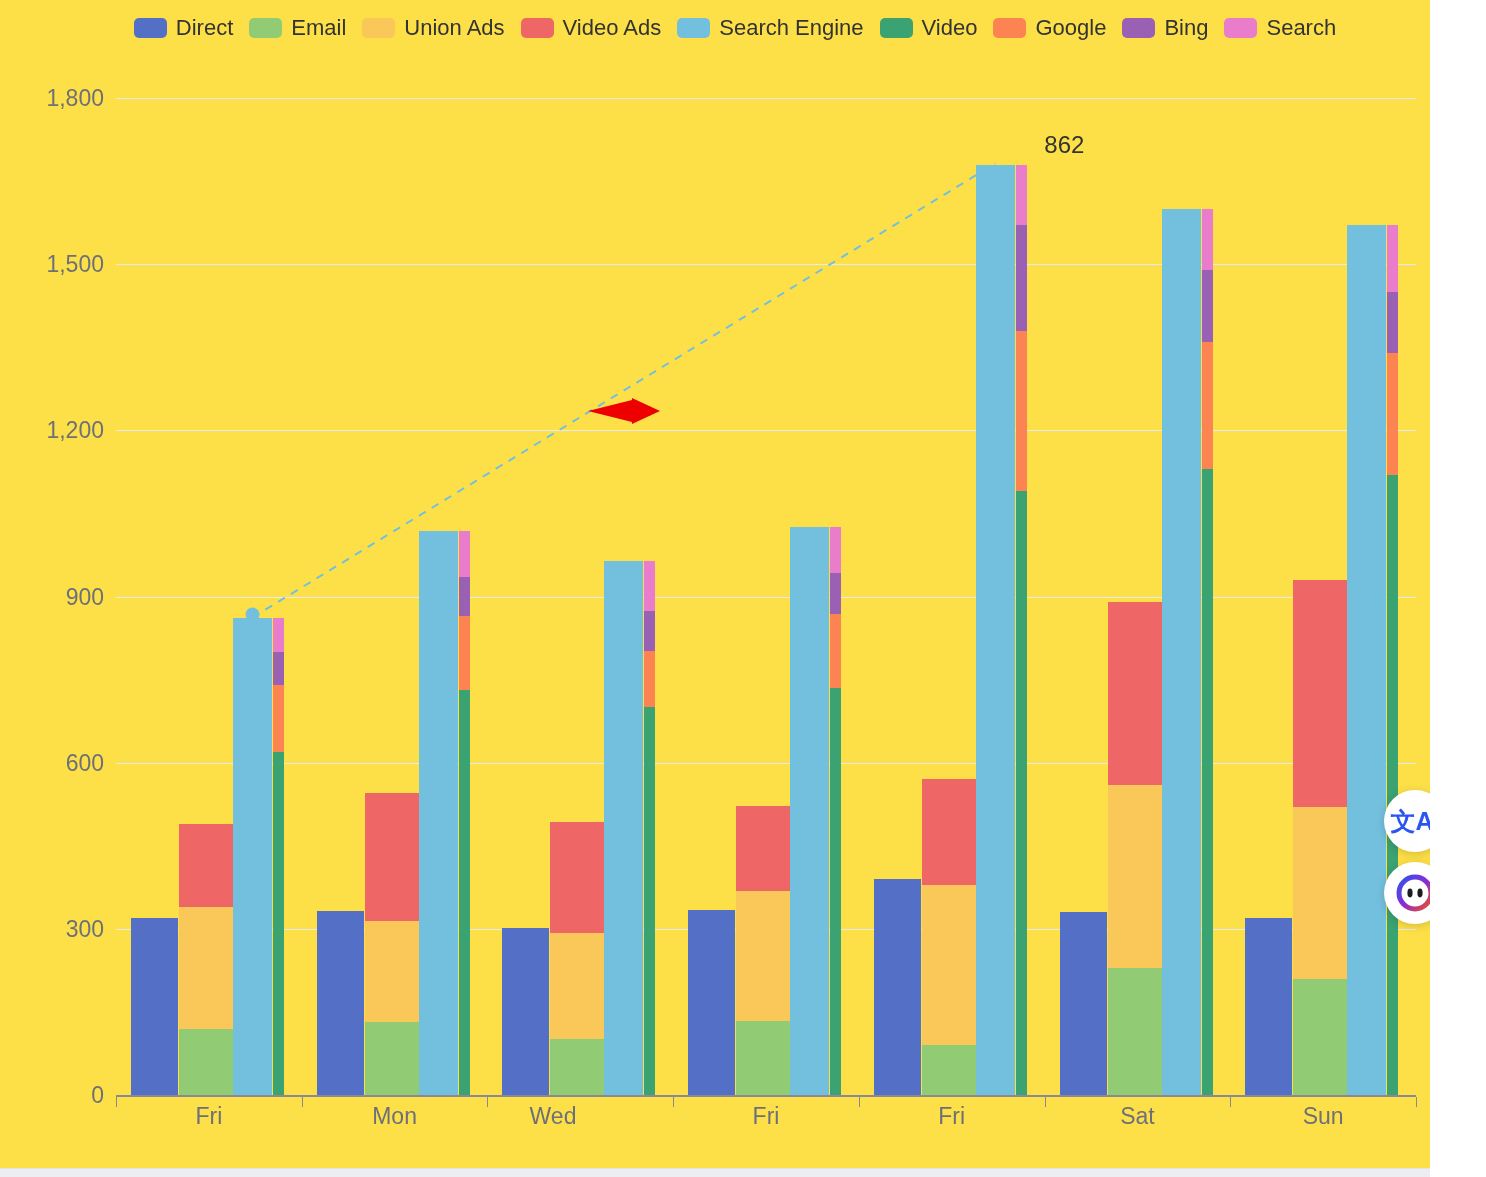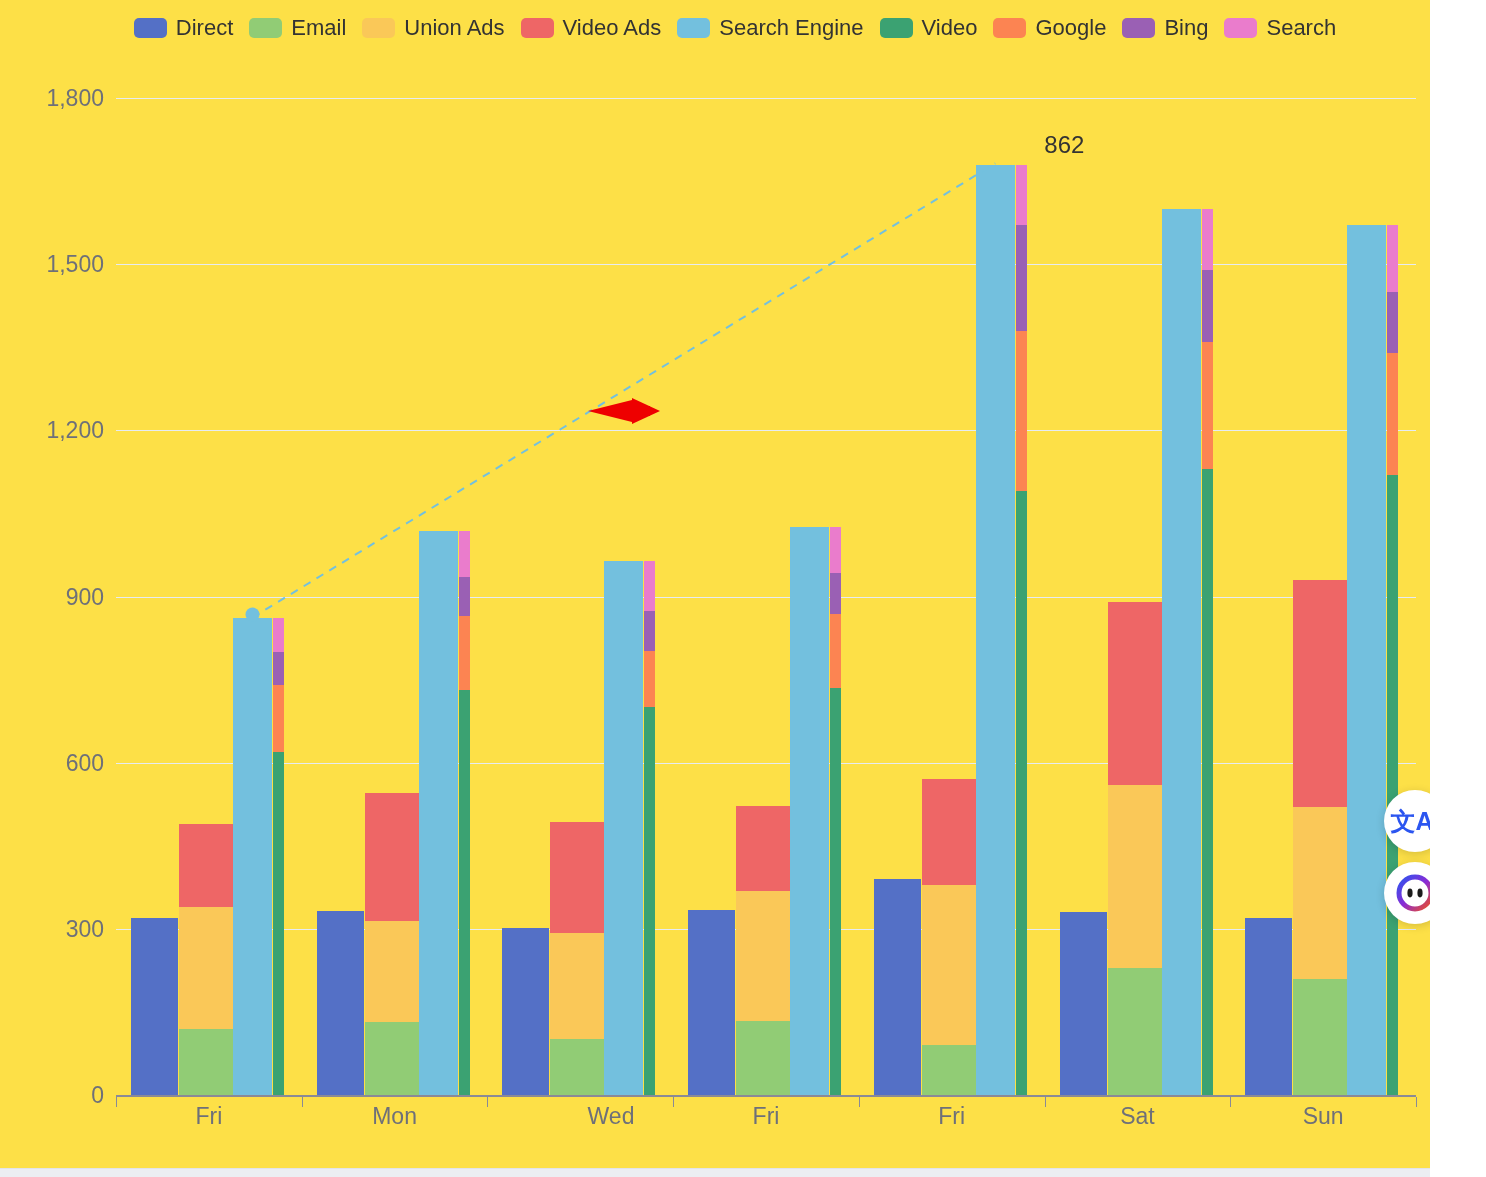--- a/index.html
+++ b/index.html
@@ -239,21 +239,21 @@
         <div class="xtick-mark" style="left: 116px;"></div>
         <div class="xtick-mark" style="left: 301.714px;"></div>
         <div class="xtick-mark" style="left: 487.429px;"></div>
         <div class="xtick-mark" style="left: 673.143px;"></div>
         <div class="xtick-mark" style="left: 858.857px;"></div>
         <div class="xtick-mark" style="left: 1044.57px;"></div>
         <div class="xtick-mark" style="left: 1230.29px;"></div>
         <div class="xtick-mark" style="left: 1416px;"></div>
         <div class="xtick-label" style="left: 208.857px;">Fri</div>
         <div class="xtick-label" style="left: 394.571px;">Mon</div>
-        <div class="xtick-label" style="left: 611px;">Wed</div>
+        <div class="xtick-label" style="left: 553px;">Wed</div>
         <div class="xtick-label" style="left: 766px;">Fri</div>
         <div class="xtick-label" style="left: 951.714px;">Fri</div>
         <div class="xtick-label" style="left: 1137.43px;">Sat</div>
         <div class="xtick-label" style="left: 1323.14px;">Sun</div>
       </div>
     <div id="bars">
         <div class="barstack" style="left: 131px; width: 47px; top: 98px; height: 997px; bottom: auto;">
           <div class="seg" title="Direct Mon: 320" style="top: 819.756px; height: 177.244px; background: rgb(84, 112, 198);"></div>
         </div>
         <div class="barstack" style="left: 179px; width: 54px; top: 98px; height: 997px; bottom: auto;">

